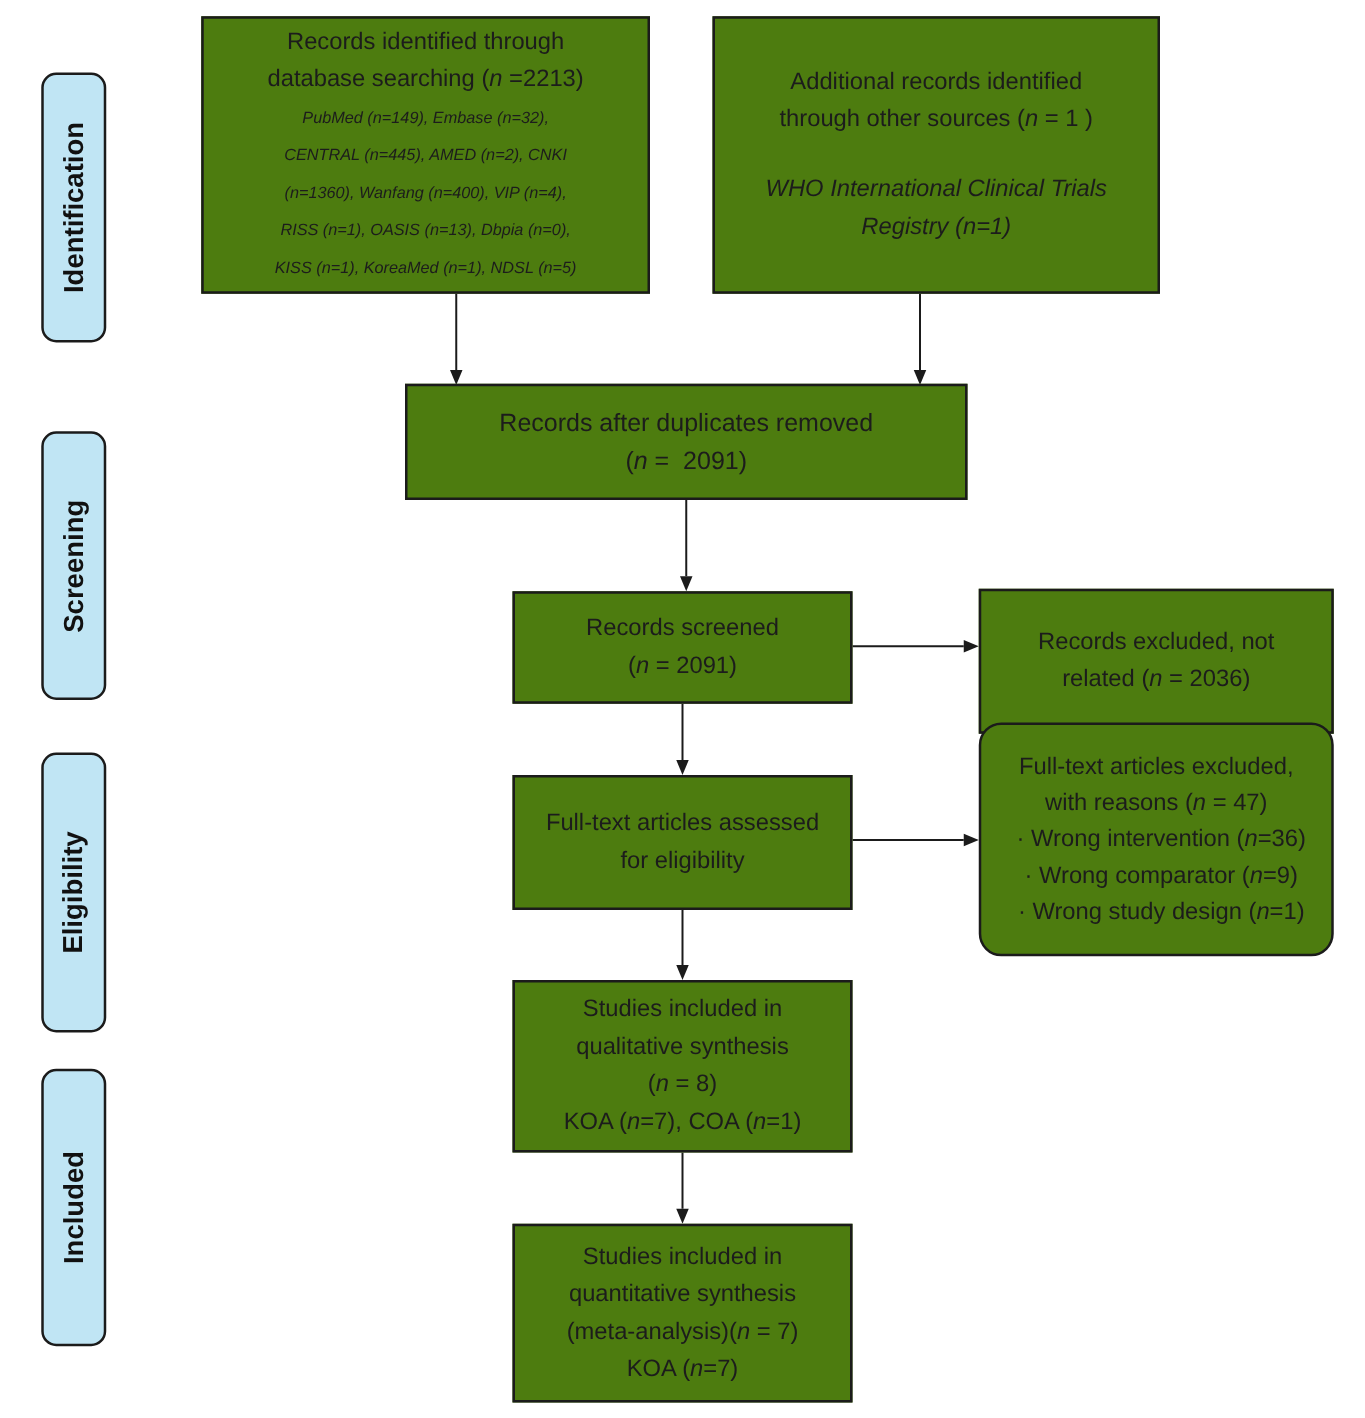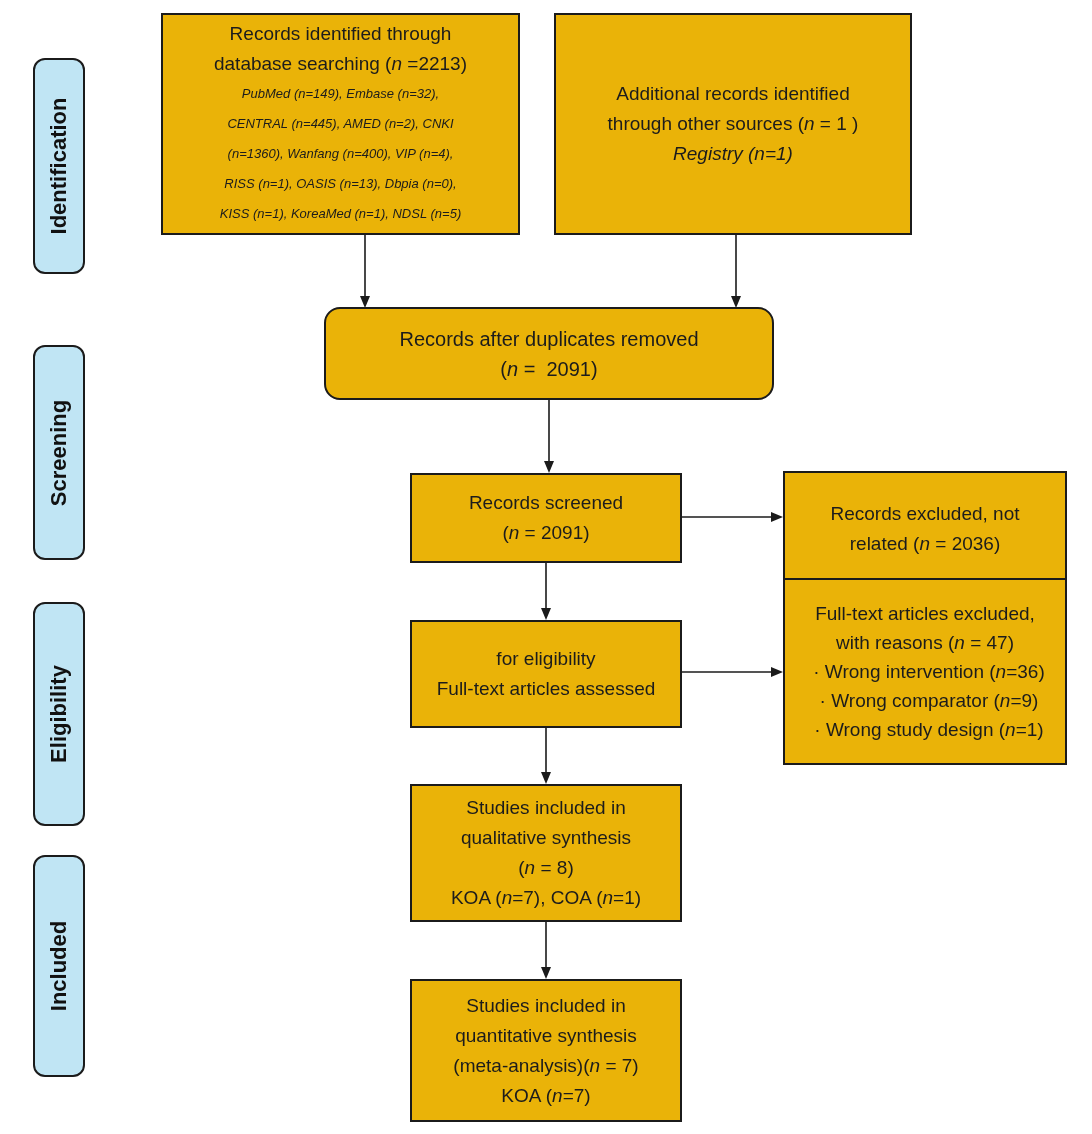--- a/index.html
+++ b/index.html
@@ -5,31 +5,31 @@
   html,body { margin:0; padding:0; background:#ffffff; }
   .canvas {
     position:relative; width:1092px; height:1134px; background:#ffffff;
     font-family:"Liberation Sans", sans-serif; color:#1c1c1c; overflow:hidden;
   }
   .arrows { position:absolute; left:0; top:0; width:1092px; height:1134px; pointer-events:none; }
   .arrows line { stroke:var(--line,#1b1b1b); stroke-width:1.6; }
   .arrows polygon { fill:var(--line,#1b1b1b); }
 
   .box {
-    position:absolute; box-sizing:border-box; background:#eab308;
+    position:absolute; box-sizing:border-box; background:#4d7c0f;
     border:2px solid var(--line,#1b1b1b);
     display:flex; flex-direction:column; justify-content:center;
     text-align:center; font-size:19px; line-height:30px; padding:4px 8px;
   }
   .box.wide { font-size:20px; }
   .tline { min-height:28px; }
   .tline.small { font-size:13px; }
   .tline.gap { margin-top:26px; }
   .tline.bullet { text-align:center; padding-left:8px; line-height:29px; min-height:29px; }
-  .box.tight { line-height:29px; }
+  .box.tight { line-height:29px;border-radius:18px; }
 
   .stage {
     position:absolute; box-sizing:border-box;
     background:var(--stage-fill,#c0e5f4);
     border:2px solid var(--line,#1b1b1b); border-radius:12px;
     display:flex; align-items:center; justify-content:center;
   }
   .stage-text {
     transform:rotate(-90deg); white-space:nowrap;
     font-weight:bold; font-size:22px; color:#111;
@@ -91,44 +91,45 @@
   <div class="box" style="left:161px; top:13px; width:359px; height:222px;">
       <div class="tline"><span>Records identified through</span></div>
       <div class="tline"><span>database searching (</span><i>n</i><span> =2213)</span></div>
       <div class="tline small"><i>PubMed (n=149), Embase (n=32),</i></div>
       <div class="tline small"><i>CENTRAL (n=445), AMED (n=2), CNKI</i></div>
       <div class="tline small"><i>(n=1360), Wanfang (n=400), VIP (n=4),</i></div>
       <div class="tline small"><i>RISS (n=1), OASIS (n=13), Dbpia (n=0),</i></div>
       <div class="tline small"><i>KISS (n=1), KoreaMed (n=1), NDSL (n=5)</i></div>
     </div>
 
-  <div class="box" style="left:554px; top:13px; width:358px; height:222px;">
+  <div class="box" style="left:570px; top:13px; width:358px; height:222px;">
       <div class="tline"><span>Additional records identified</span></div>
       <div class="tline"><span>through other sources (</span><i>n</i><span> = 1 )</span></div>
+      <div class="tline gap"><i>WHO International Clinical Trials</i></div>
       <div class="tline"><i>Registry (n=1)</i></div>
     </div>
 
-  <div class="box wide" style="left:324px; top:307px; width:450px; height:93px;border-radius:16px;">
+  <div class="box wide" style="left:324px; top:307px; width:450px; height:93px;">
       <div class="tline"><span>Records after duplicates removed</span></div>
       <div class="tline"><span>(</span><i>n</i><span> = &nbsp;2091)</span></div>
     </div>
 
   <div class="box" style="left:410px; top:473px; width:272px; height:90px;">
       <div class="tline"><span>Records screened</span></div>
       <div class="tline"><span>(</span><i>n</i><span> = 2091)</span></div>
     </div>
 
   <div class="box" style="left:783px; top:471px; width:284px; height:116px;">
       <div class="tline"><span>Records excluded, not</span></div>
       <div class="tline"><span>related (</span><i>n</i><span> = 2036)</span></div>
     </div>
 
   <div class="box" style="left:410px; top:620px; width:272px; height:108px;">
+      <div class="tline"><span>Full-text articles assessed</span></div>
       <div class="tline"><span>for eligibility</span></div>
-      <div class="tline"><span>Full-text articles assessed</span></div>
     </div>
 
   <div class="box tight" style="left:783px; top:578px; width:284px; height:187px;">
       <div class="tline"><span>Full-text articles excluded,</span></div>
       <div class="tline"><span>with reasons (</span><i>n</i><span> = 47)</span></div>
       <div class="tline bullet"><span>· Wrong intervention (</span><i>n</i><span>=36)</span></div>
       <div class="tline bullet"><span>· Wrong comparator (</span><i>n</i><span>=9)</span></div>
       <div class="tline bullet"><span>· Wrong study design (</span><i>n</i><span>=1)</span></div>
     </div>
 

